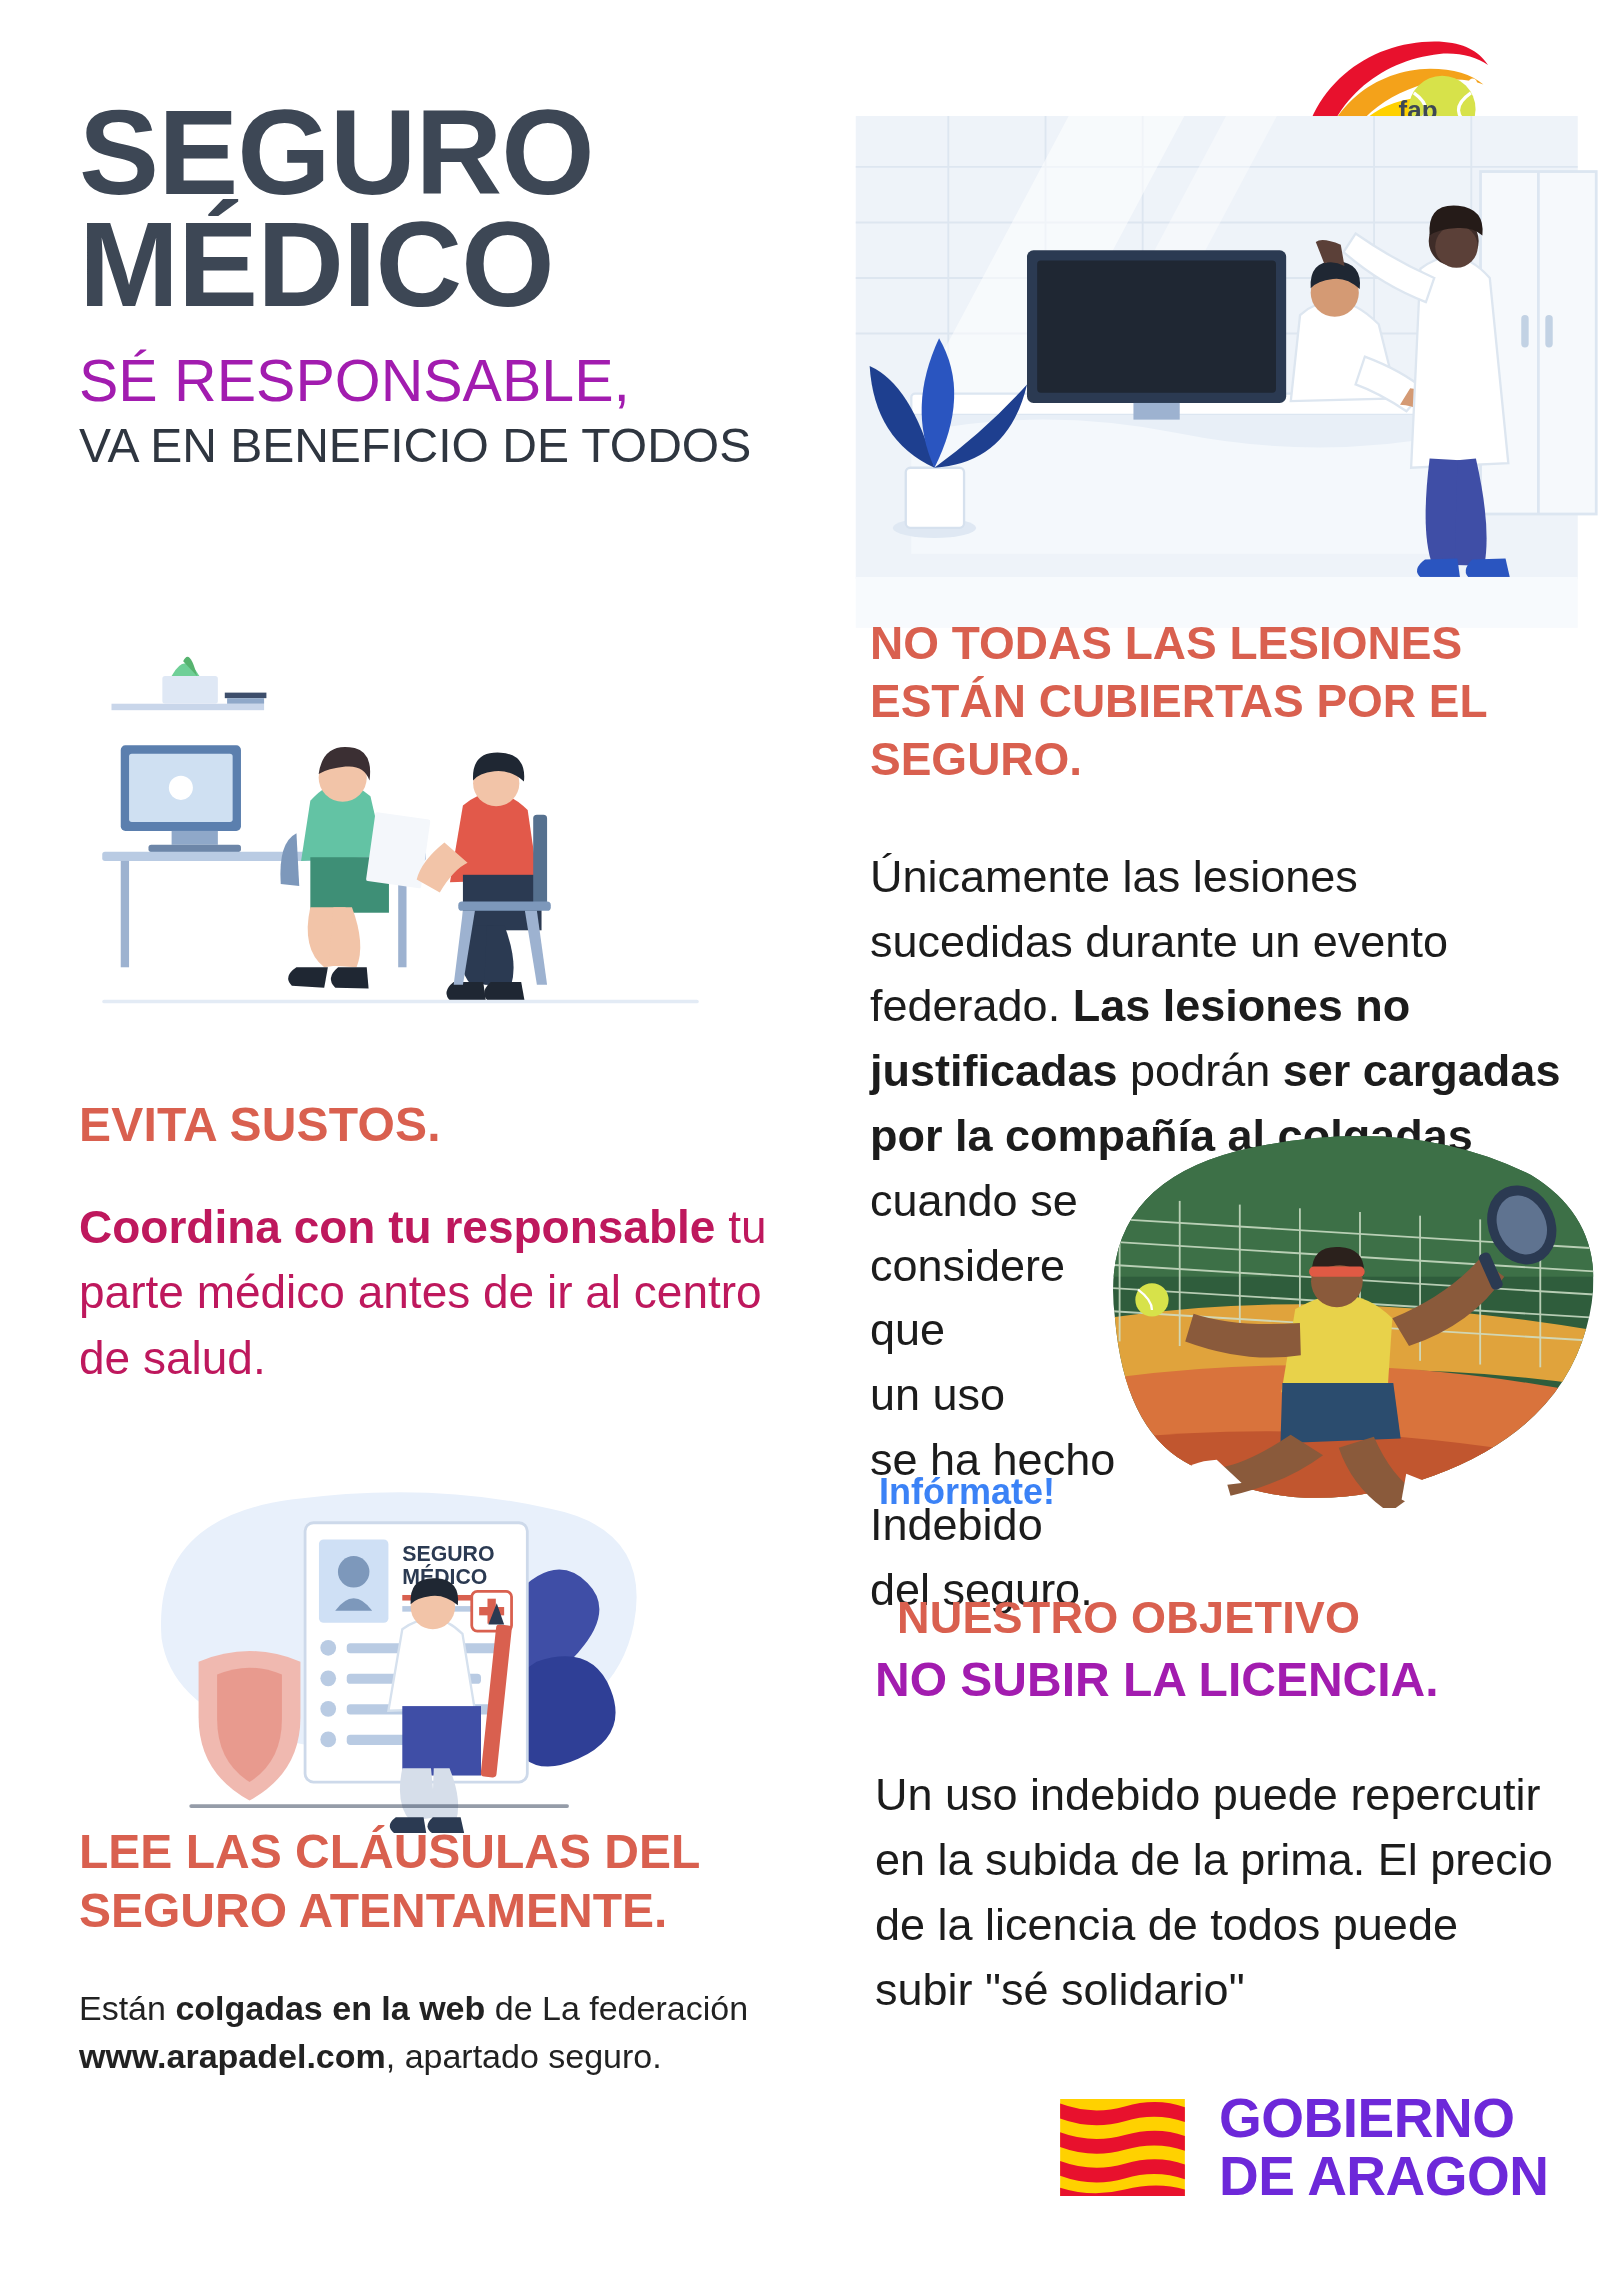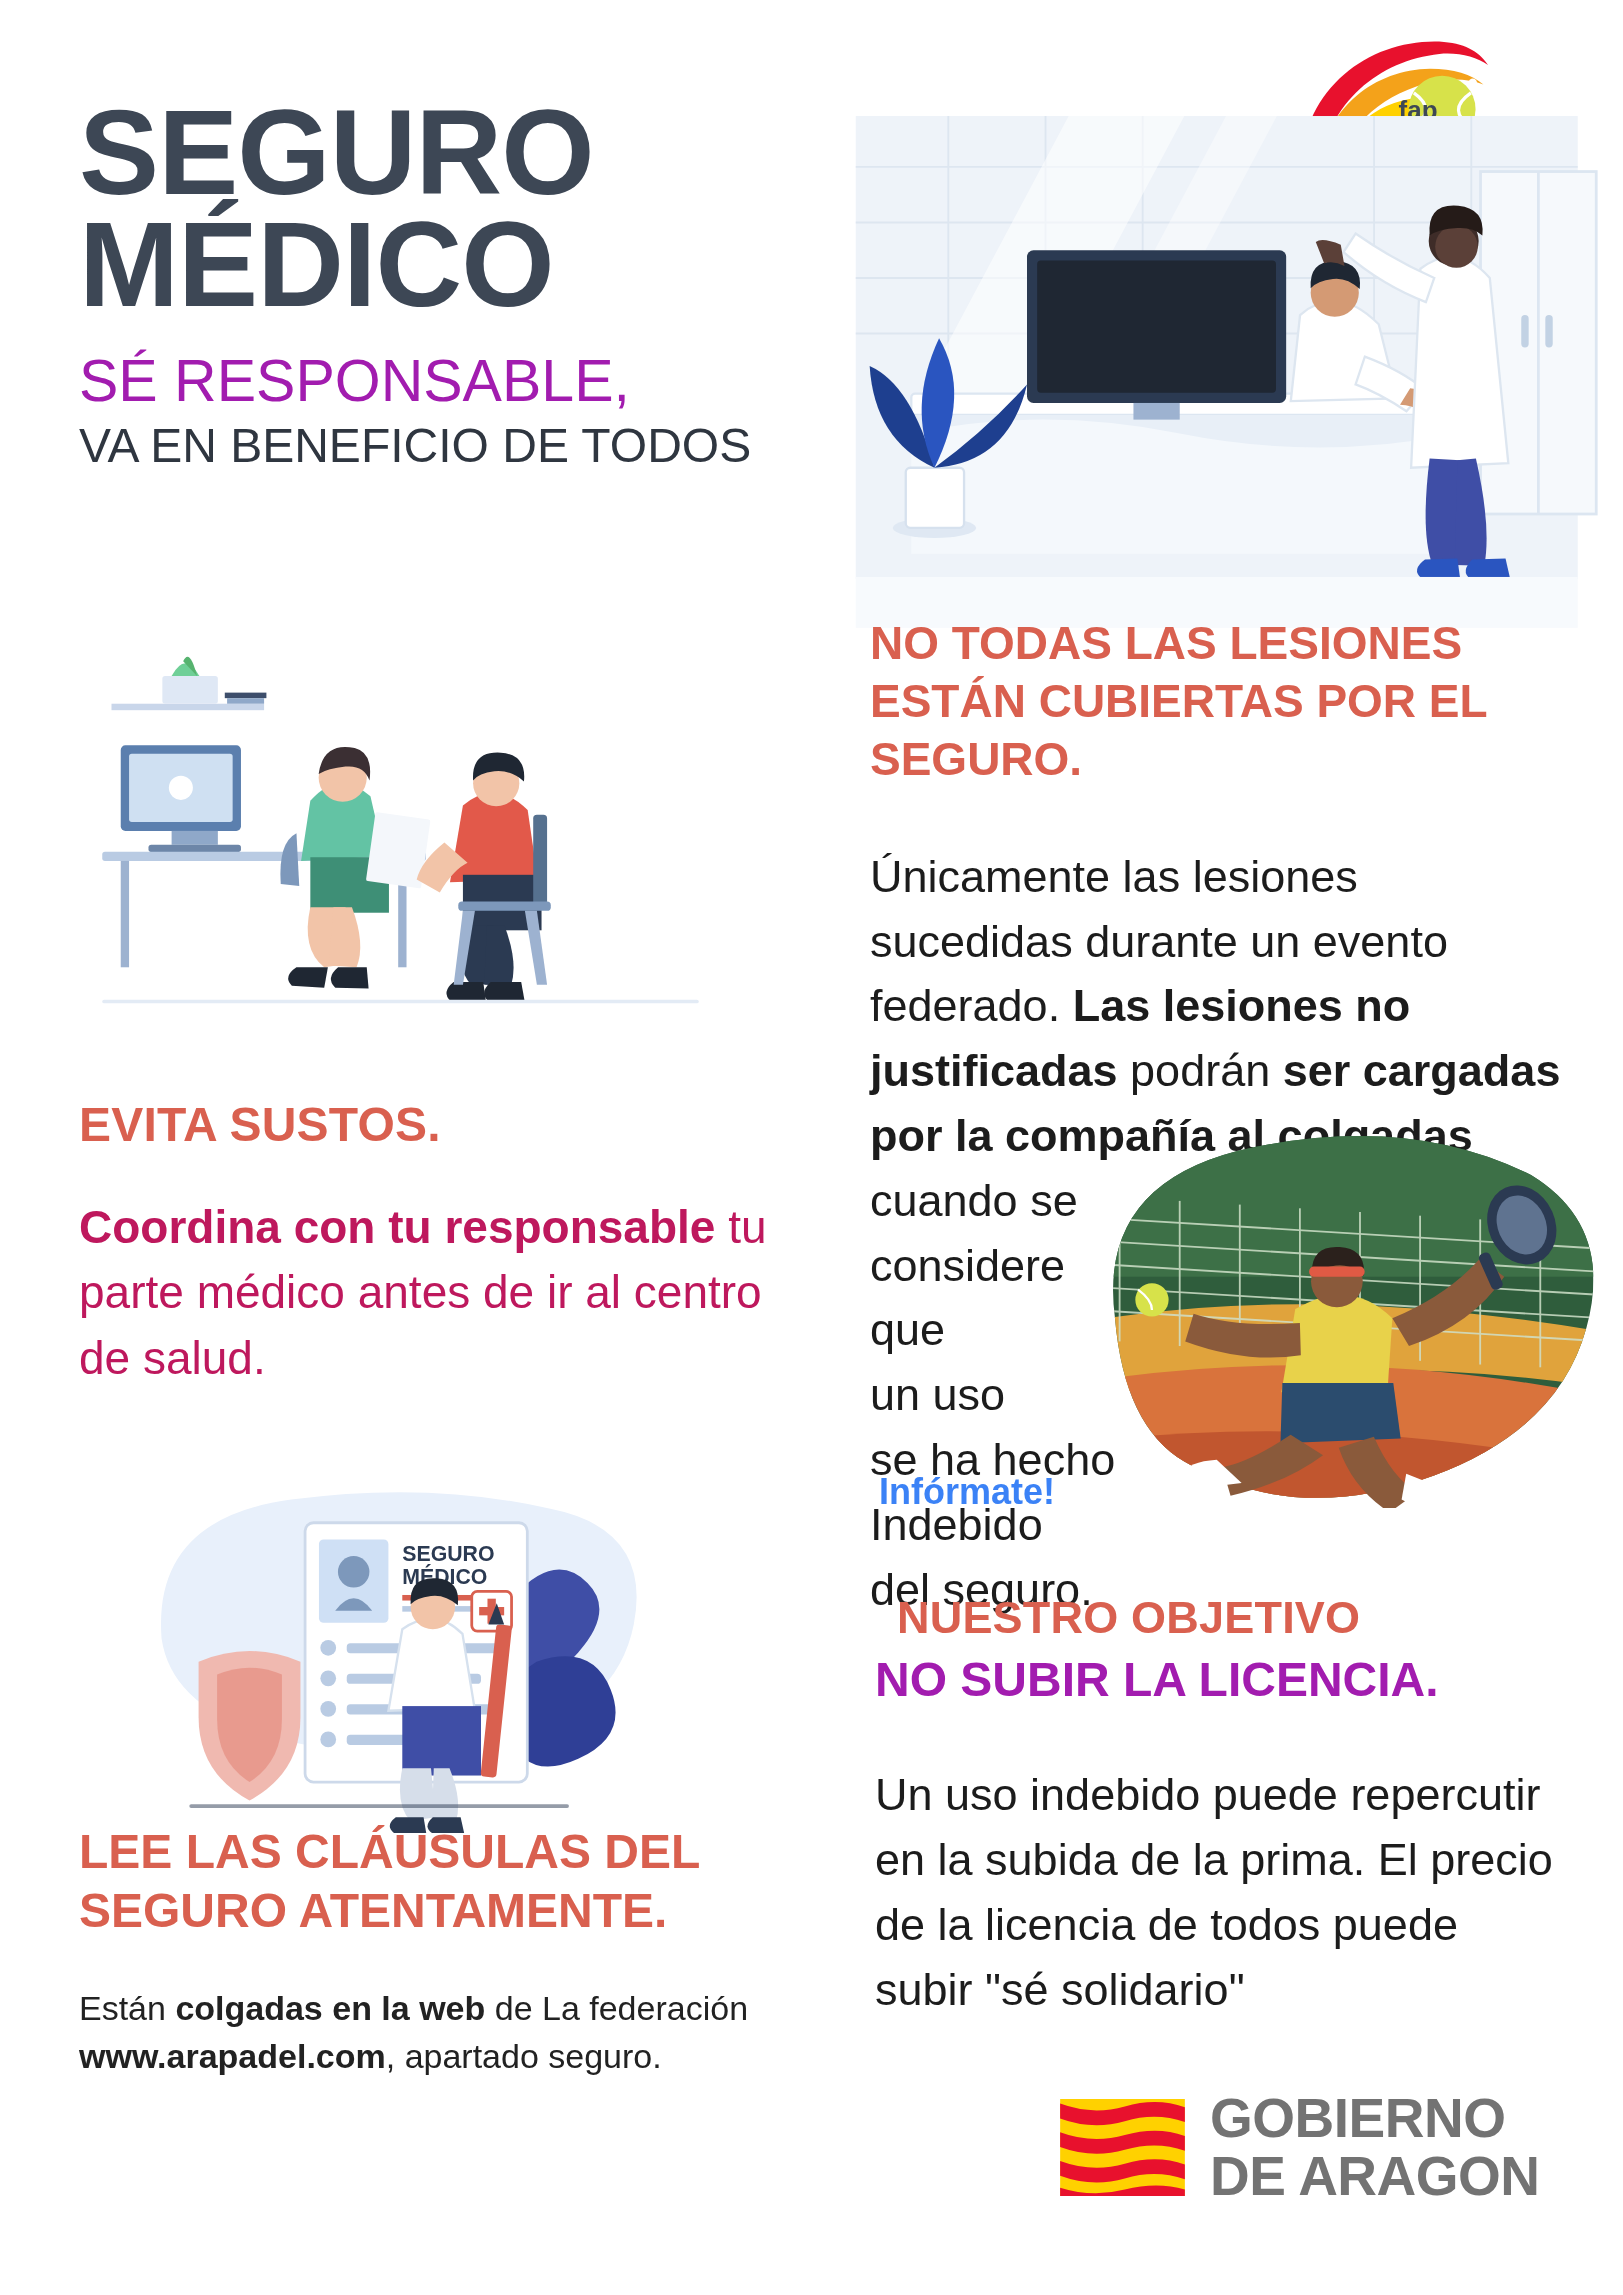--- a/index.html
+++ b/index.html
@@ -197,25 +197,25 @@
     display: flex;
     align-items: center;
   }
   .gob-flag {
     width: 125px;
     height: 97px;
     position: relative;
     flex: 0 0 auto;
   }
   .gob-text {
-    margin-left: 25px;
+    margin-left: 34px;
     font-size: 55px;
     font-weight: bold;
     line-height: 1.04;
-    color: #737373;
+    color: #6d28d9;
     letter-spacing: -0.5px;
   }
 </style>
 </head>
 <body>
 
 <div class="poster">
 
   <div class="logo-fap">
     <svg width="204" height="153" viewBox="0 0 440 330">

